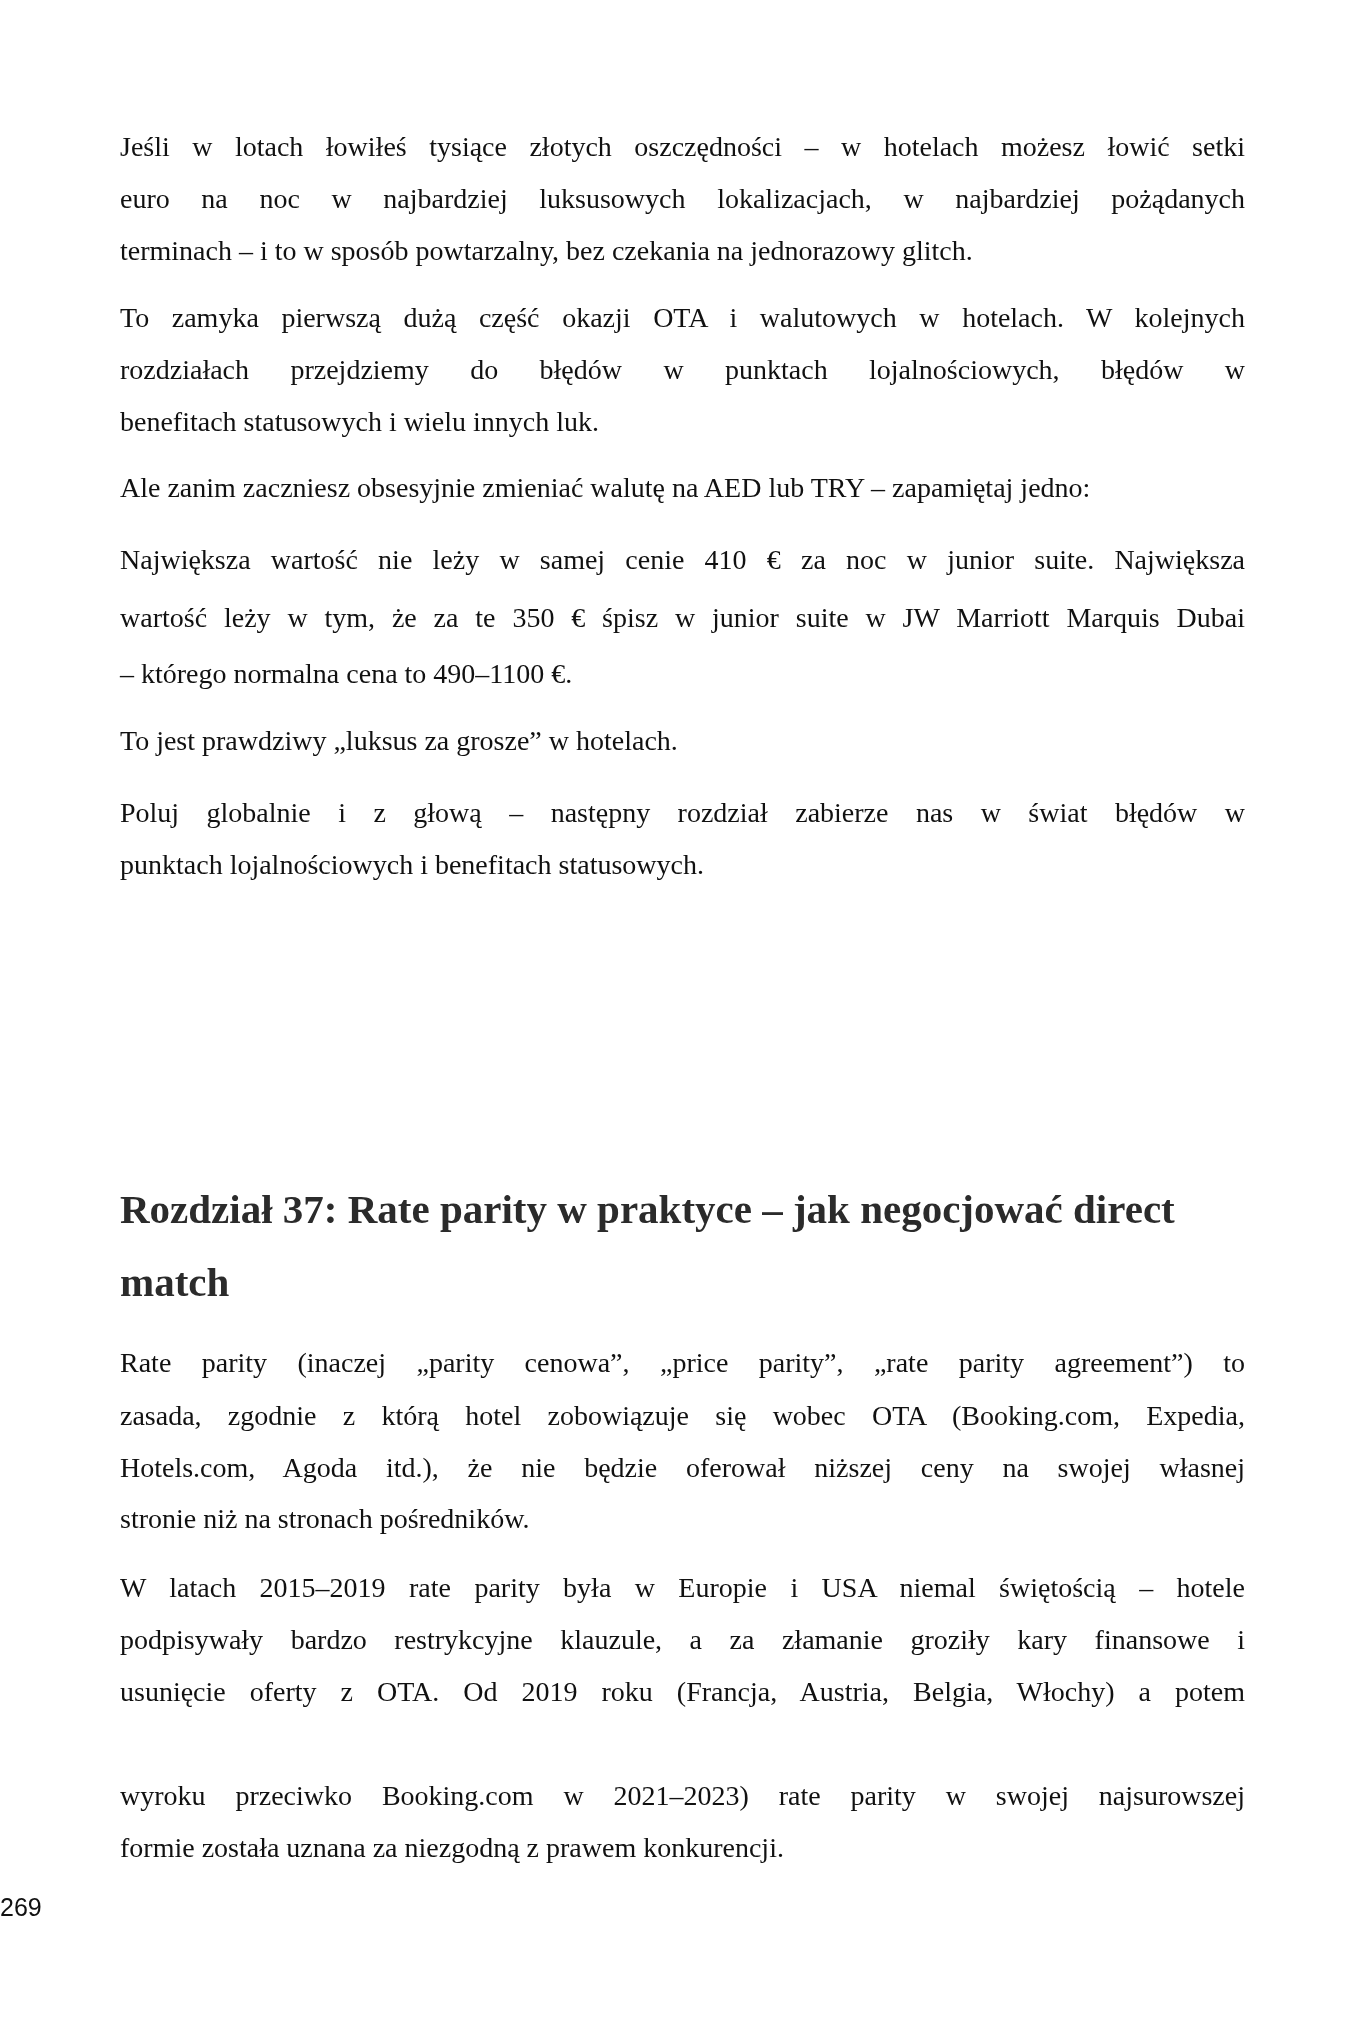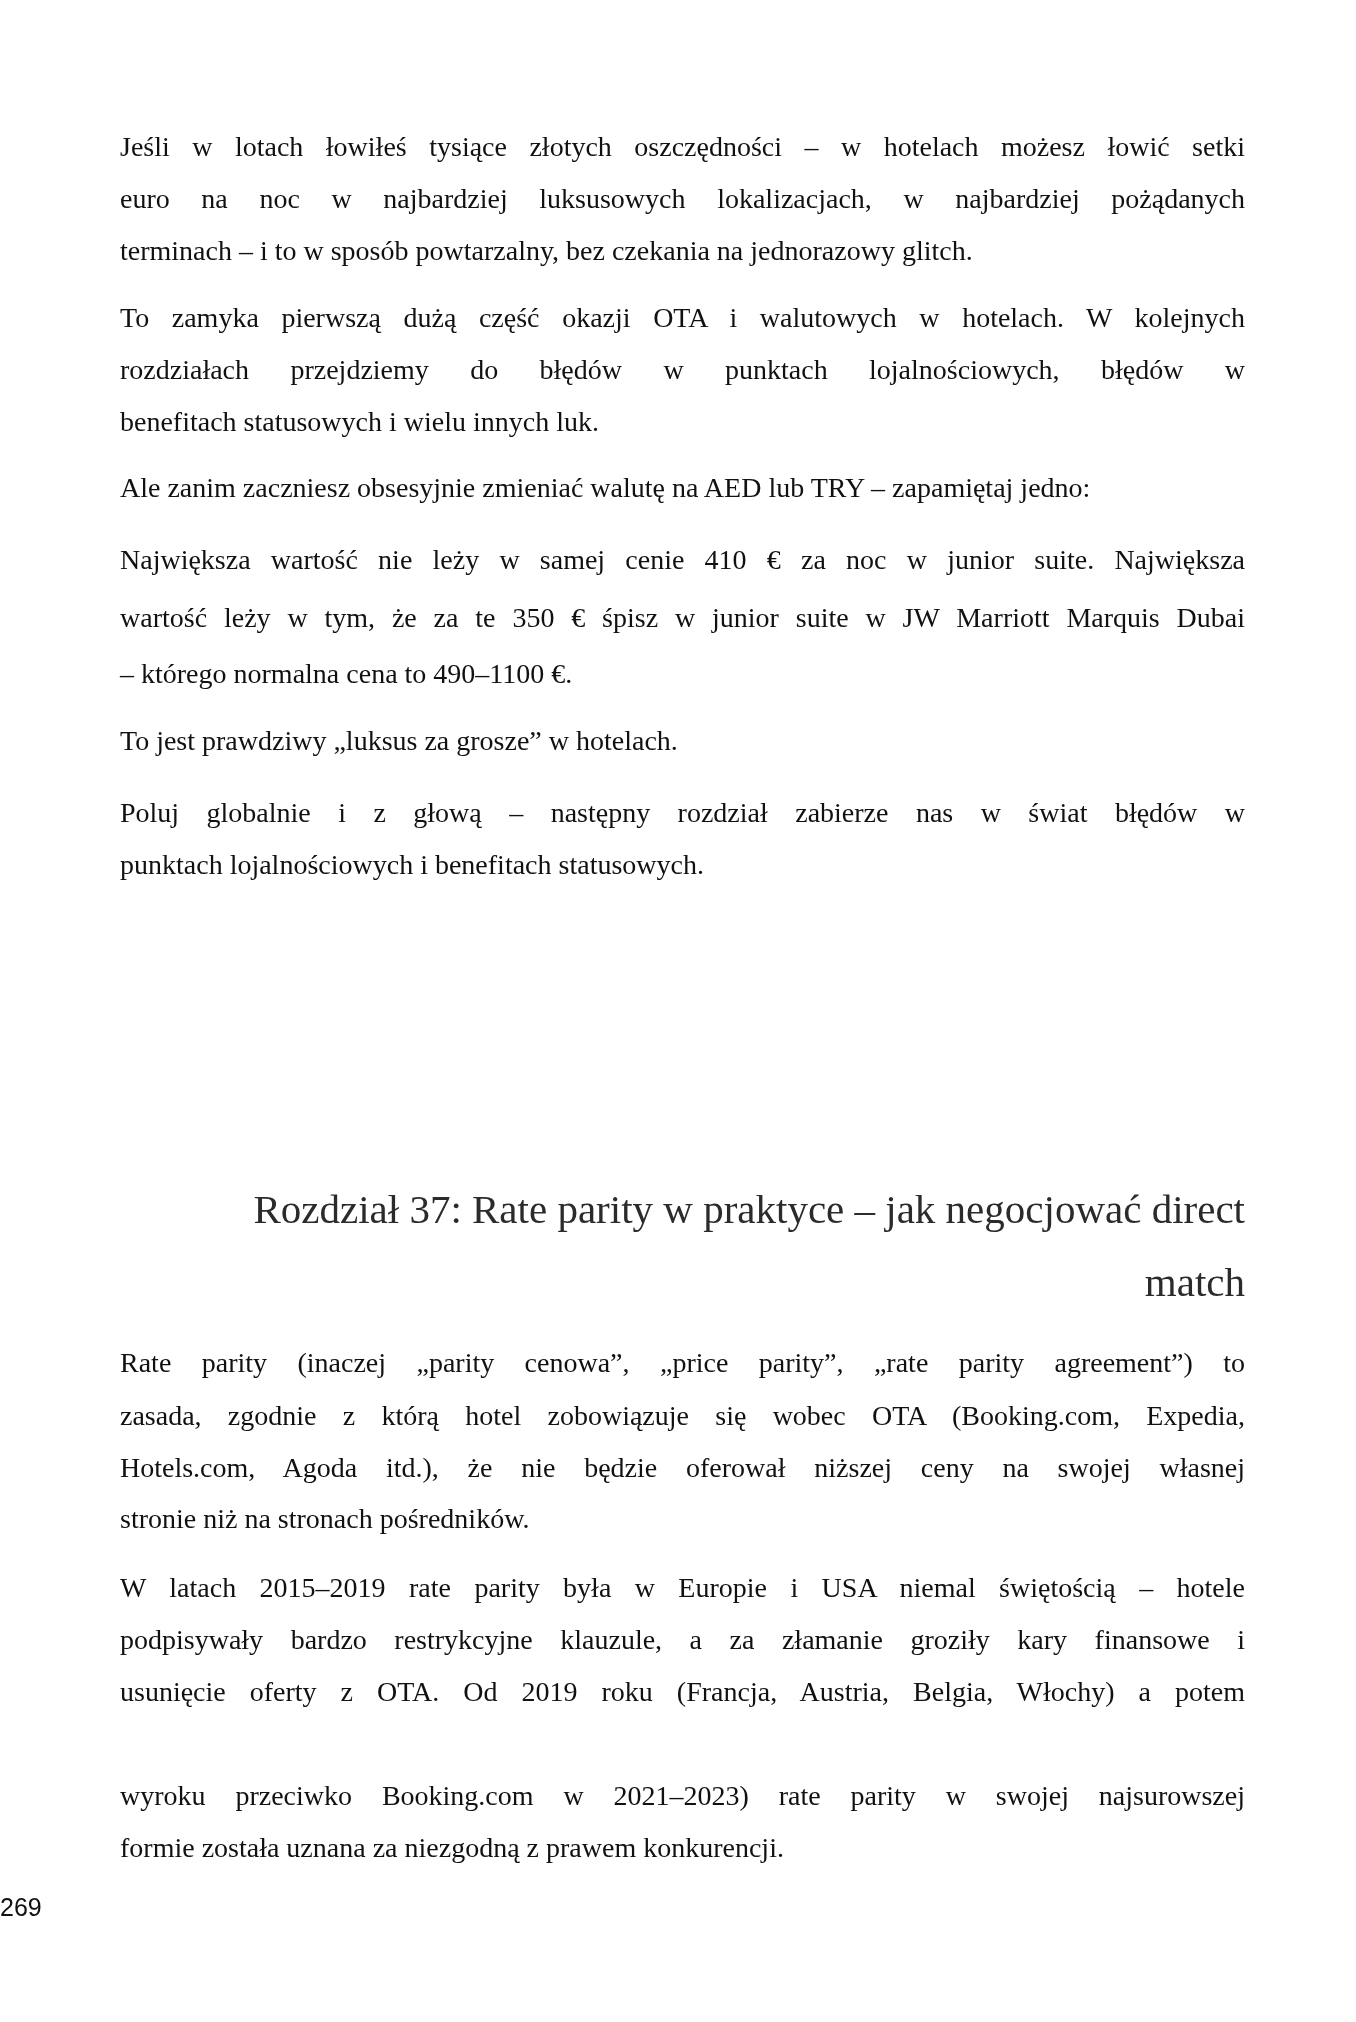--- a/index.html
+++ b/index.html
@@ -6,23 +6,23 @@
   body { width: 1356px; height: 2022px; position: relative; overflow: hidden; }
   .page { position: absolute; left: 0; top: 0; width: 1077px; height: 2022px; background: #ffffff; padding-left: 44px; }
   .line {
     position: absolute; left: 120px; width: 1125px;
     font-family: "Liberation Serif", "DejaVu Serif", serif;
     font-size: 28px; line-height: 34px; height: 34px;
     color: #111111; white-space: nowrap;
   }
   .line.j { text-align: justify; text-align-last: justify; white-space: normal; }
   .heading {
-    position: absolute; left: 120px; width: 1125px; text-align: right;
+    position: absolute; left: 120px; width: 1125px; text-align: left;
     font-family: "Liberation Serif", "DejaVu Serif", serif;
-    font-weight: normal; font-size: 41px; line-height: 48px; height: 48px;
+    font-weight: bold; font-size: 41px; line-height: 48px; height: 48px;
     color: #2b2b2b; white-space: nowrap;
   }
   .pagenum {
     position: absolute; left: 0; width: 1356px; text-align: left;
     font-family: "Liberation Sans", "DejaVu Sans", sans-serif;
     font-size: 25px; line-height: 30px; color: #111111;
   }
 </style>
 </head>
 <body>

